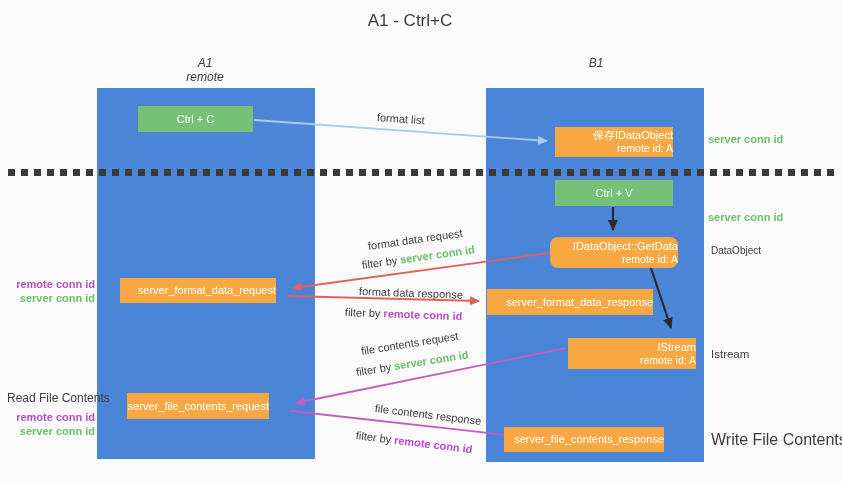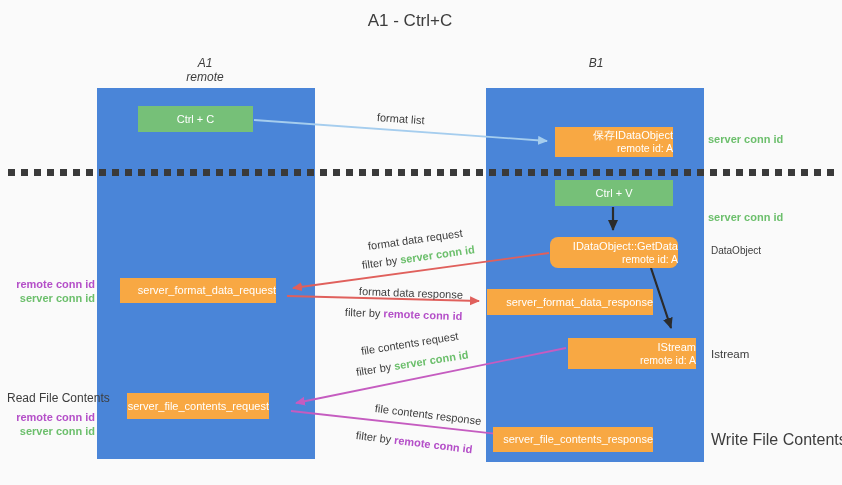--- a/index.html
+++ b/index.html
@@ -126,21 +126,21 @@
 
 <div class="abs node orange" style="left:568px;top:338px;width:128px;height:31px;">
   <div class="l1">IStream</div>
   <div class="l2">remote id: A</div>
 </div>
 
 <div class="abs node orange" style="left:127px;top:393px;width:142px;height:26px;">
   <div>server_file_contents_request</div>
 </div>
 
-<div class="abs node orange" style="left:493px;top:427px;width:160px;height:25px;">
+<div class="abs node orange" style="left:504px;top:427px;width:160px;height:25px;">
   <div>server_file_contents_response</div>
 </div>
 
 <div class="abs lbl rot-dn4" style="left:377px;top:111px;">format list</div>
 
 <div class="abs lbl rot-up8" style="left:368px;top:240px;">format data request</div>
 <div class="abs lbl rot-up8" style="left:362px;top:259px;">
   <span>filter by </span><span class="green-t">server conn id</span>
 </div>
 

